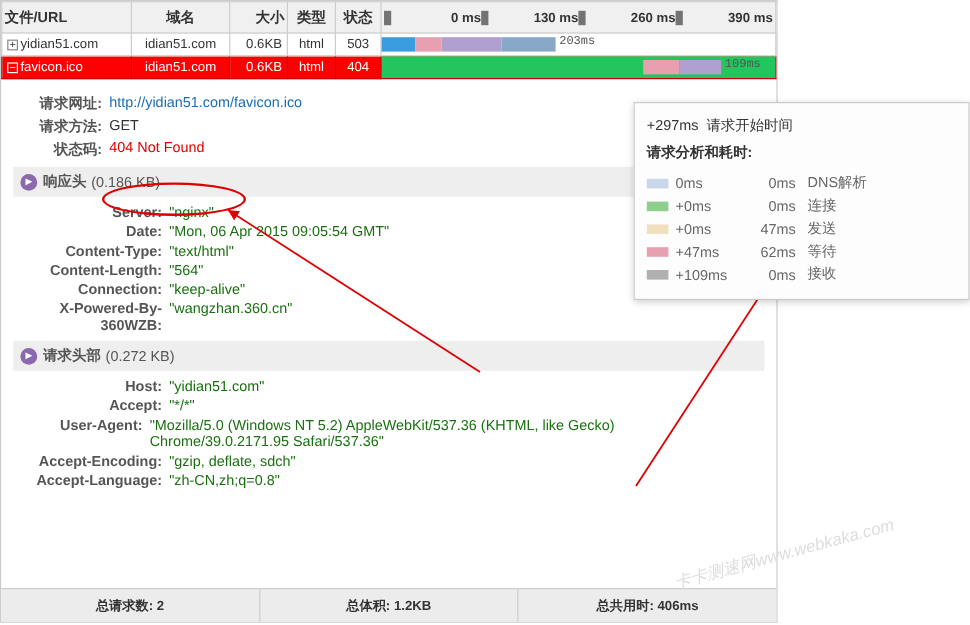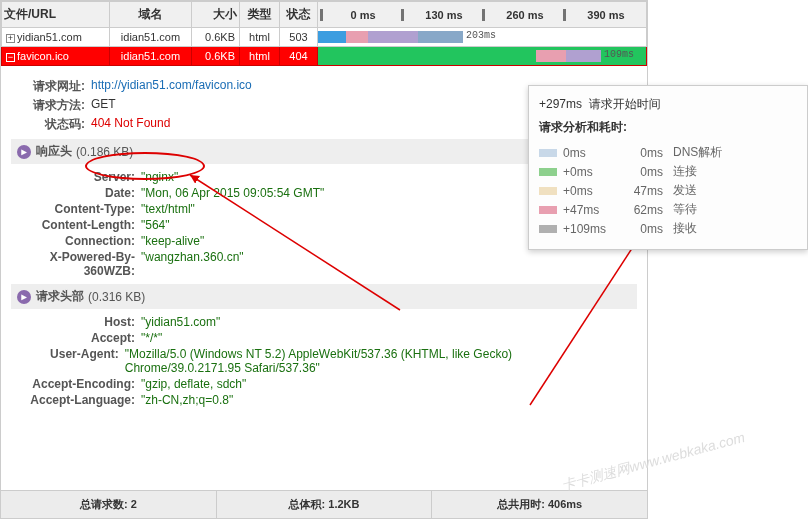--- a/index.html
+++ b/index.html
@@ -26,21 +26,21 @@
     
     .timeline-cell { position: relative; height: 18px; padding: 0 !important; font-family: Liberation Mono, monospace; }
     .timeline-bar { position: absolute; height: 12px; top: 3px; }
     .bar-blue { background: #3b9de0; }
     .bar-pink { background: #e89fb0; }
     .bar-purple { background: #b0a0d0; }
     .bar-gblue { background: #88a8c8; }
     .bar-time-label { position: absolute; font-size: 10px; color: #555; top: 2px; }
     
     .timeline-ruler { display: flex; }
-    .timeline-ruler span { flex: 1; text-align: center; border-left: 3px solid #737373; padding-left: 2px; font-size: 11px; }
+    .timeline-ruler span { flex: 1; text-align: right; border-left: 6px solid #737373; padding-left: 2px; font-size: 11px; }
     
     
     .tabs { display: flex; background: #f8f8f8; border-bottom: 1px solid #ccc; margin-top: 4px; }
     .tab { padding: 6px 20px; font-size: 12px; cursor: pointer; border-right: 1px solid #ddd; }
     .tab.active { background: #fff; font-weight: bold; border-bottom: 2px solid #fff; margin-bottom: -1px; }
     
     
     .detail { padding: 10px 20px; font-size: 12px; }
     .detail-row { display: flex; margin: 2px 0; }
     .detail-label { width: 120px; text-align: right; font-weight: bold; padding-right: 6px; color: #555; }
@@ -172,21 +172,21 @@
         </div>
         <div class="detail-row">
           <span class="detail-label">X-Powered-By-360WZB:</span>
           <span class="detail-value header-value">"wangzhan.360.cn"</span>
         </div>
       </div>
 
     <div class="section-head">
       <span class="arrow-icon">▸</span>
       <span>请求头部</span>
-      <span style="font-weight:normal;margin-left:4px;">(0.316 KB)</span>
+      <span style="font-weight:normal;margin-left:4px;">(0.272 KB)</span>
     </div>
     <div id="req-items">
         <div class="detail-row">
           <span class="detail-label">Host:</span>
           <span class="detail-value header-value">"yidian51.com"</span>
         </div>
         <div class="detail-row">
           <span class="detail-label">Accept:</span>
           <span class="detail-value header-value">"*/*"</span>
         </div>

